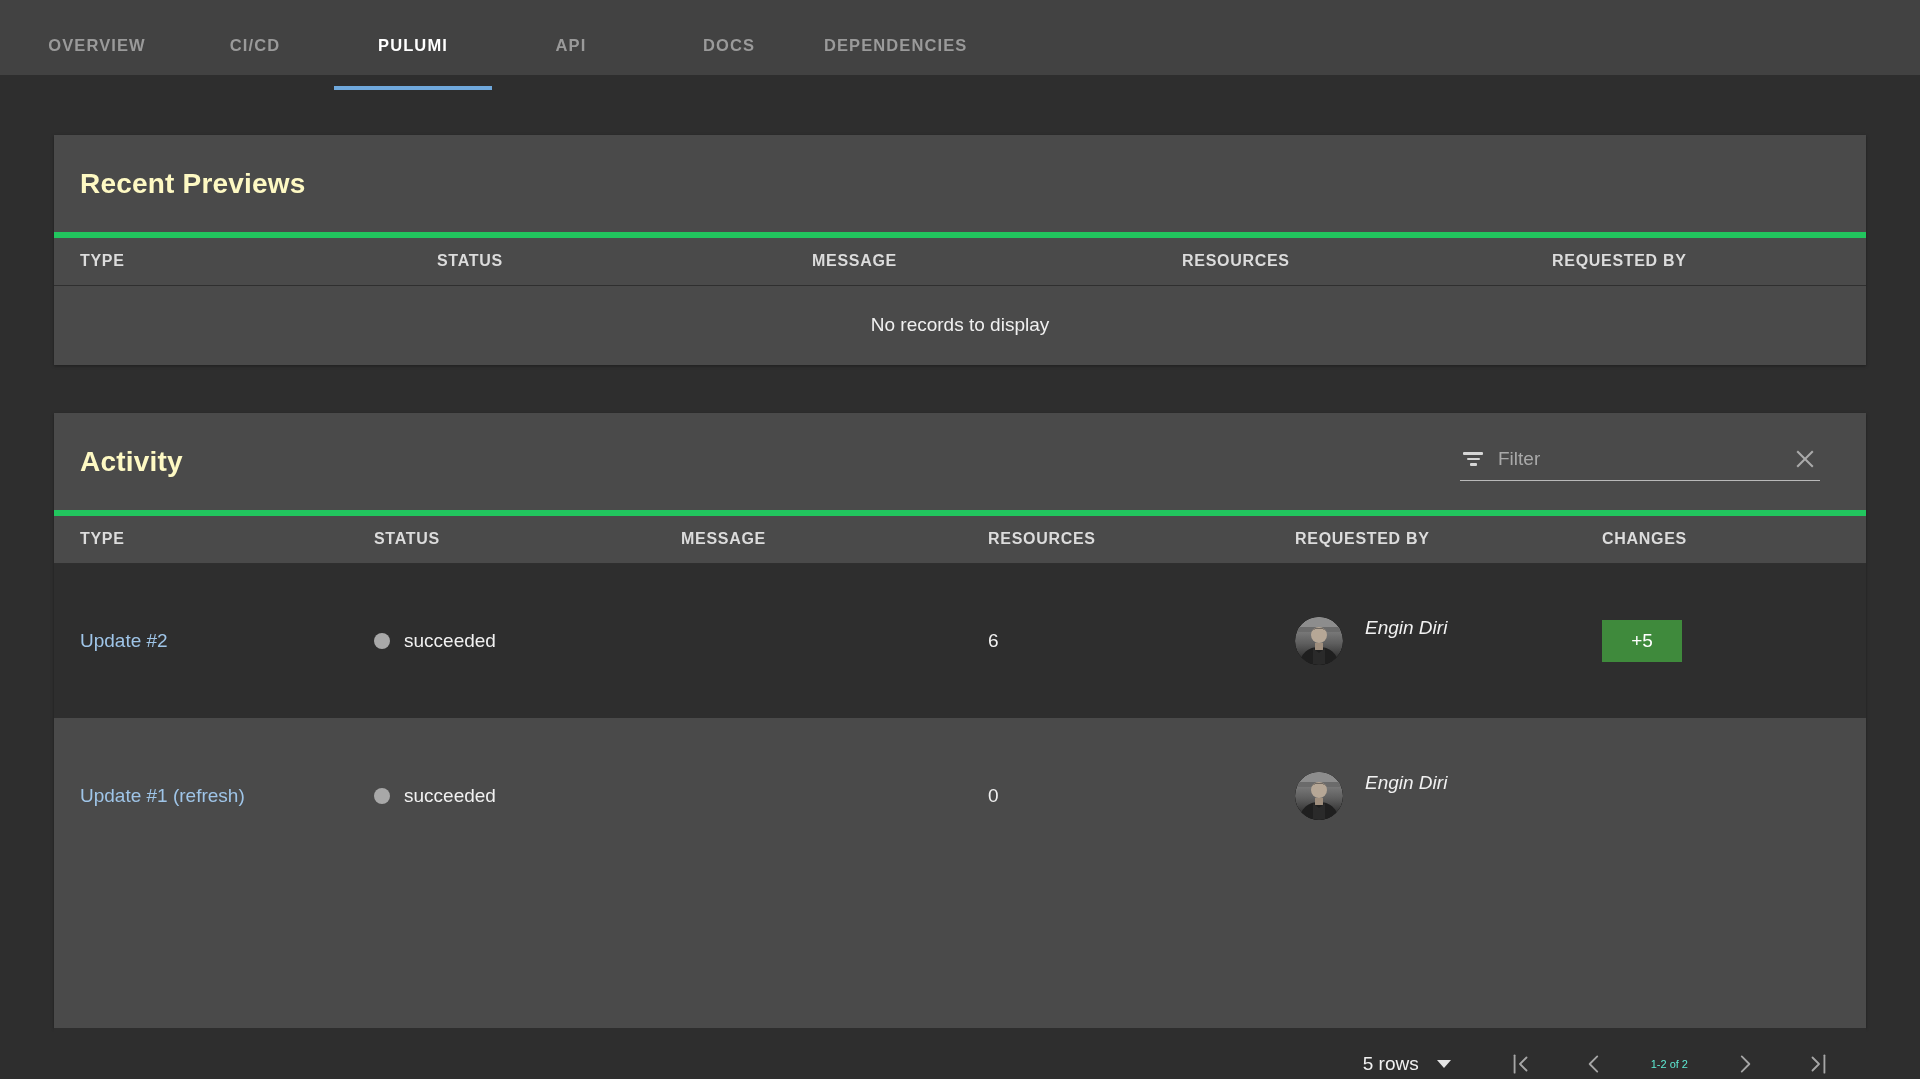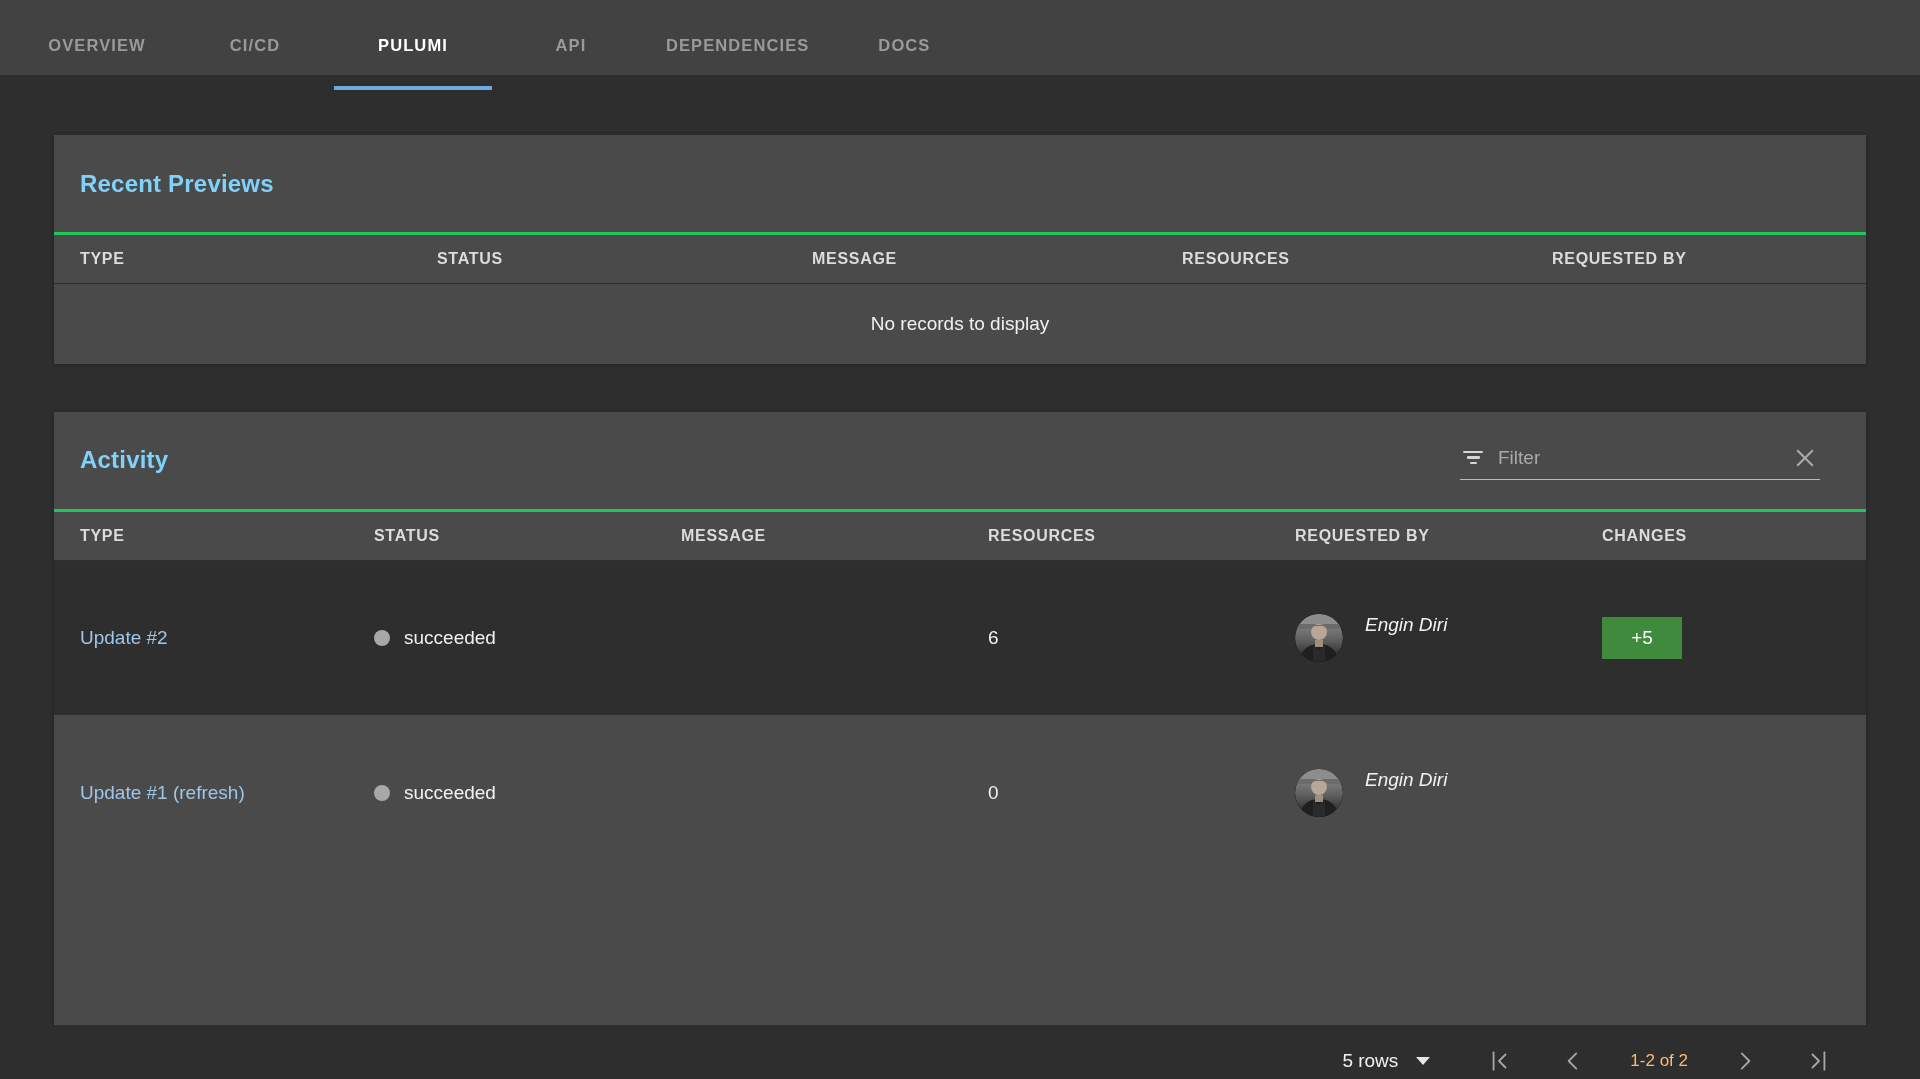--- a/index.html
+++ b/index.html
@@ -63,23 +63,23 @@
   .card.activity { margin-top: 48px; }
 
   .card-head {
     height: 97px;
     display: flex;
     align-items: center;
     justify-content: space-between;
     padding: 0 26px;
   }
   .card-title {
-    font-size: 24px;
+    font-size: 28px;
     font-weight: bold;
-    color: #7dd3fc;
+    color: #fef9c3;
     letter-spacing: .2px;
   }
 
   
   .filter-wrap {
     width: 360px;
     margin-right: 20px;
     display: flex;
     align-items: center;
     border-bottom: 1px solid #b9b9b9;
@@ -120,21 +120,21 @@
     width: 22px; height: 2px;
     background: #d0d0d0;
   }
   .clear-icon::before { transform: rotate(45deg); }
   .clear-icon::after  { transform: rotate(-45deg); }
 
   
   table { width: 100%; border-collapse: collapse; table-layout: fixed; }
 
   thead tr {
-    border-top: 3px solid #22c55e;
+    border-top: 6px solid #22c55e;
     border-bottom: 1px solid #2f2f2f;
   }
   thead th {
     text-align: left;
     height: 50px;
     font-size: 16px;
     font-weight: bold;
     letter-spacing: .7px;
     color: #dcdcdc;
     padding: 0 8px;
@@ -210,45 +210,45 @@
     border-left: 7px solid transparent;
     border-right: 7px solid transparent;
     border-top: 8px solid #e6e6e6;
   }
   .pg-btn {
     width: 62px; height: 62px;
     display: flex; align-items: center; justify-content: center;
     cursor: pointer; color: #a6a6a6;
   }
   .pg-label {
-    color: #fdba74; font-size: 17px;
+    color: #5eead4; font-size: 11px;
     padding: 0 14px; white-space: nowrap;
   }
 </style>
 </head>
 <body>
 
 <div class="tabbar">
   <div class="tab">
     <span>OVERVIEW</span>
   </div>
   <div class="tab">
     <span>CI/CD</span>
   </div>
   <div class="tab active">
     <span>PULUMI</span>
   </div>
   <div class="tab">
     <span>API</span>
   </div>
   <div class="tab">
+    <span>DOCS</span>
+  </div>
+  <div class="tab">
     <span>DEPENDENCIES</span>
-  </div>
-  <div class="tab">
-    <span>DOCS</span>
   </div>
 </div>
 
 <div class="page">
 
   <div class="card">
     <div class="card-head">
       <div class="card-title">Recent Previews</div>
     </div>
     <table>

